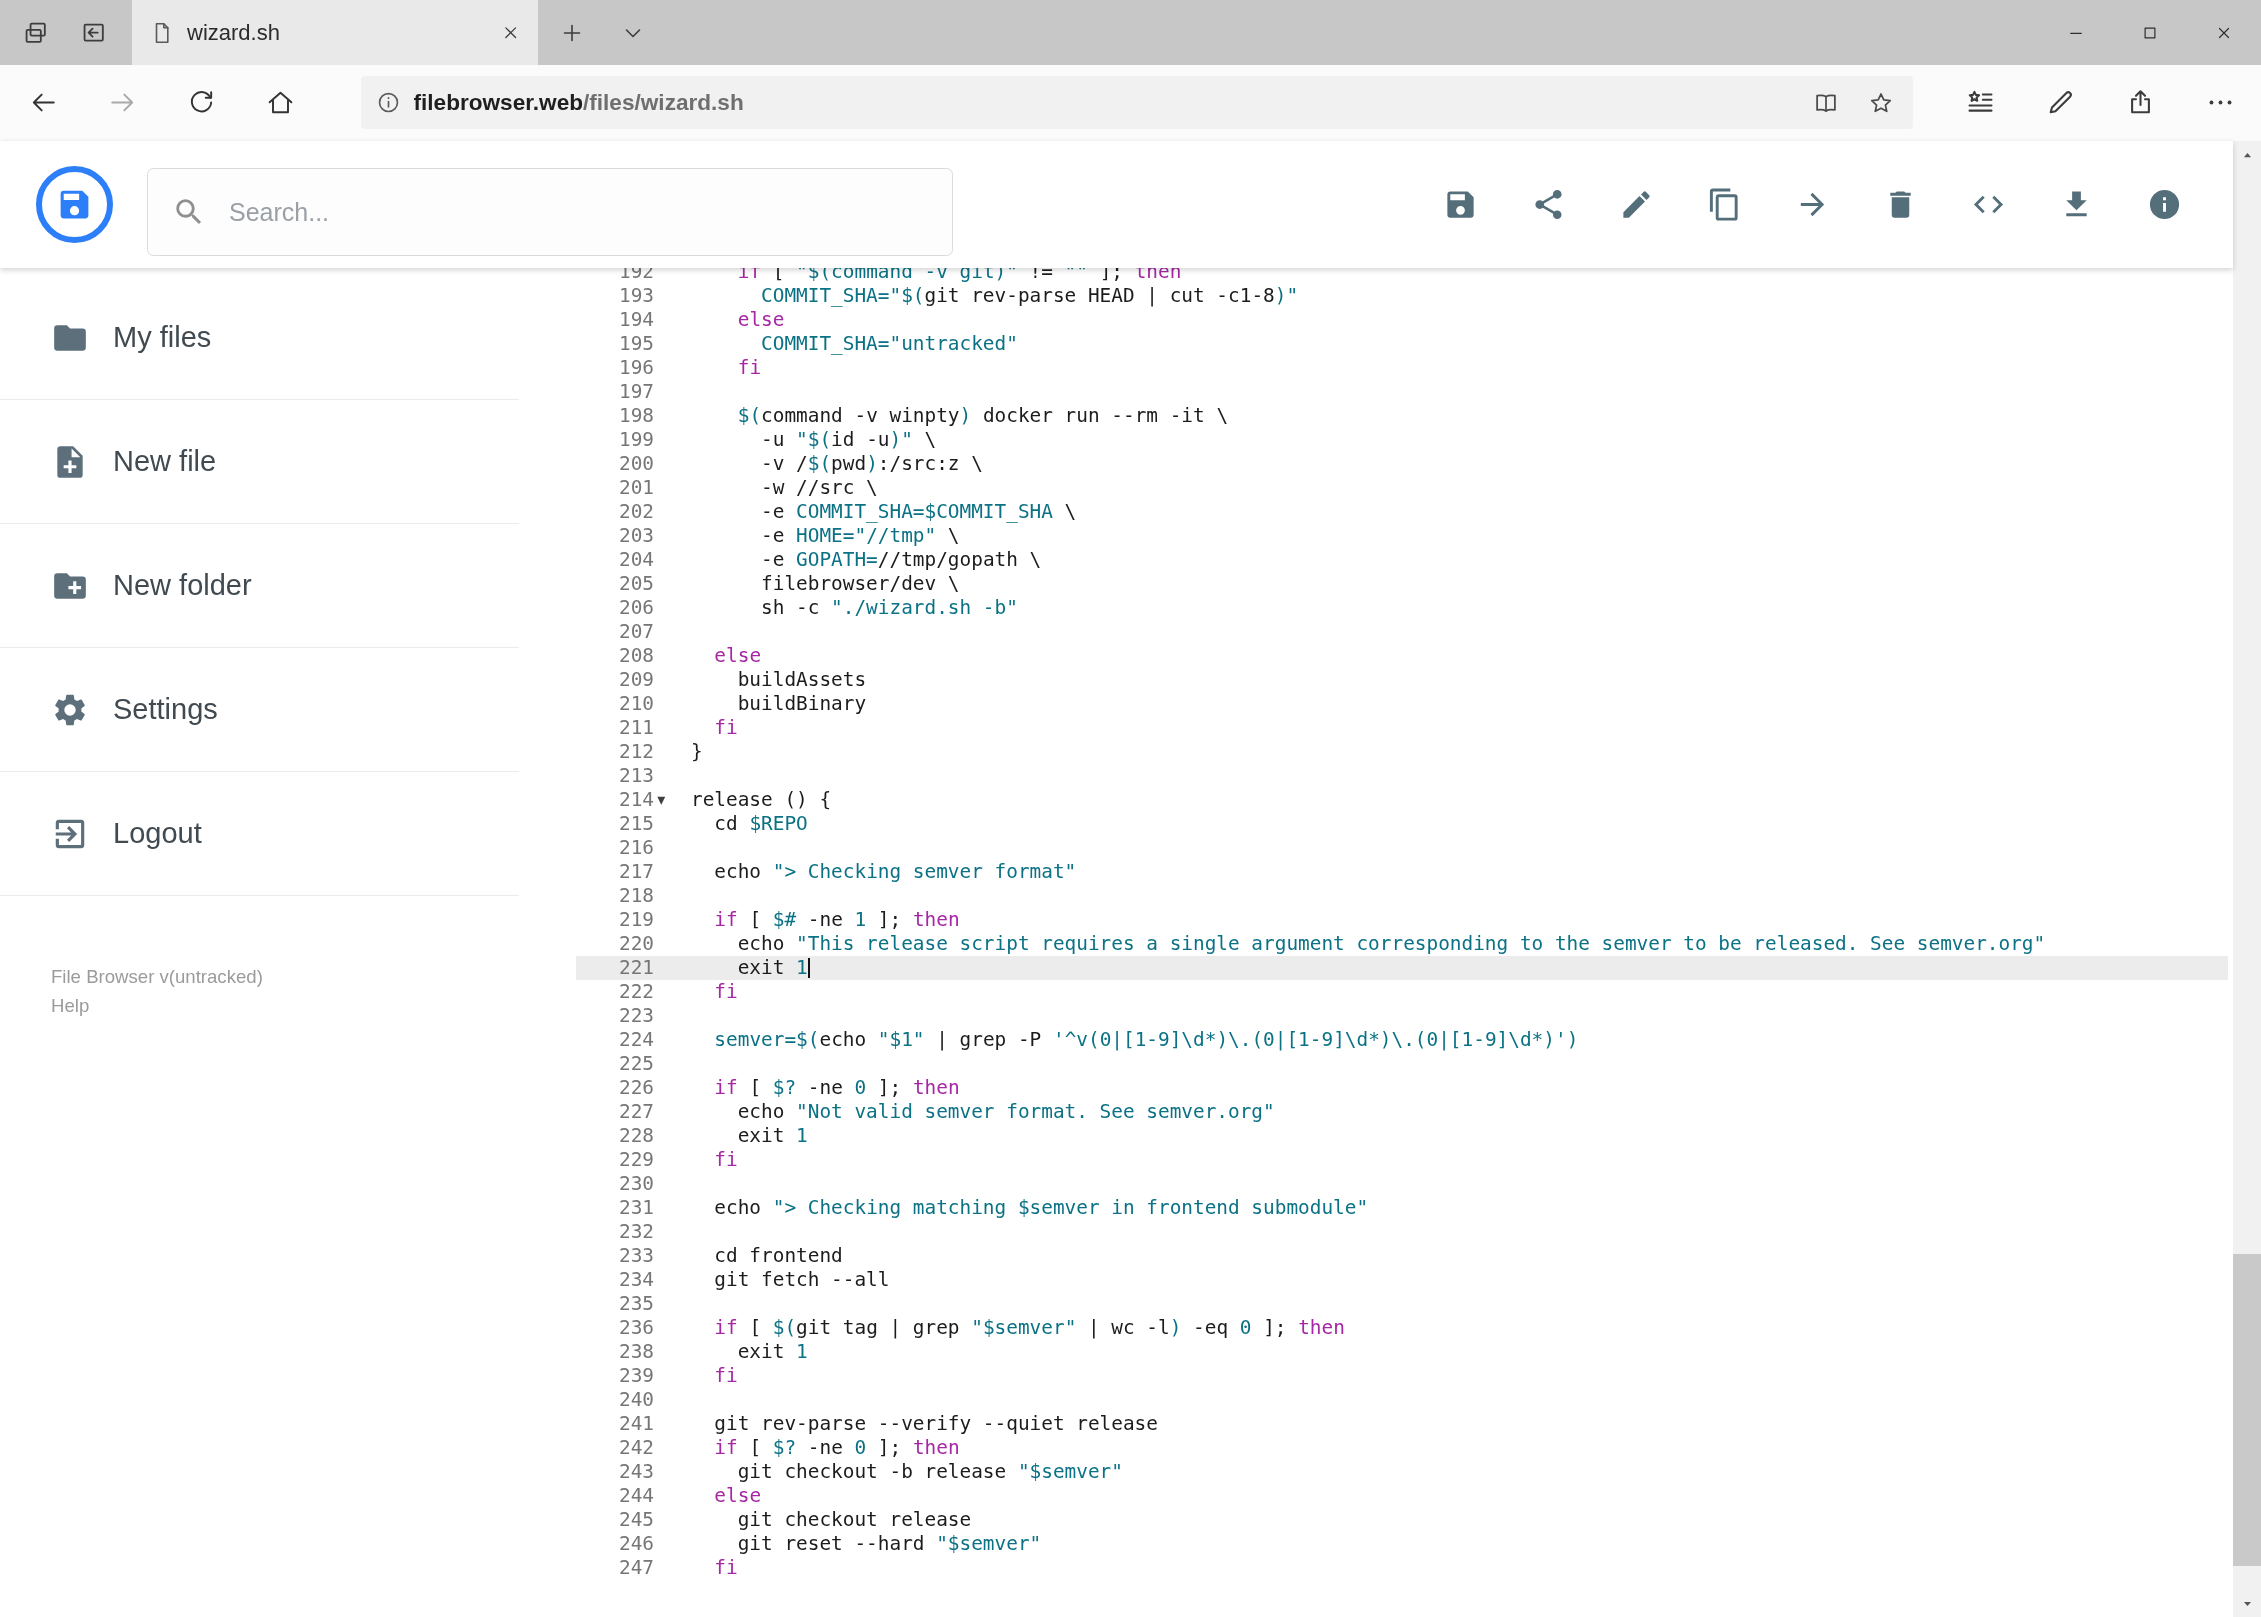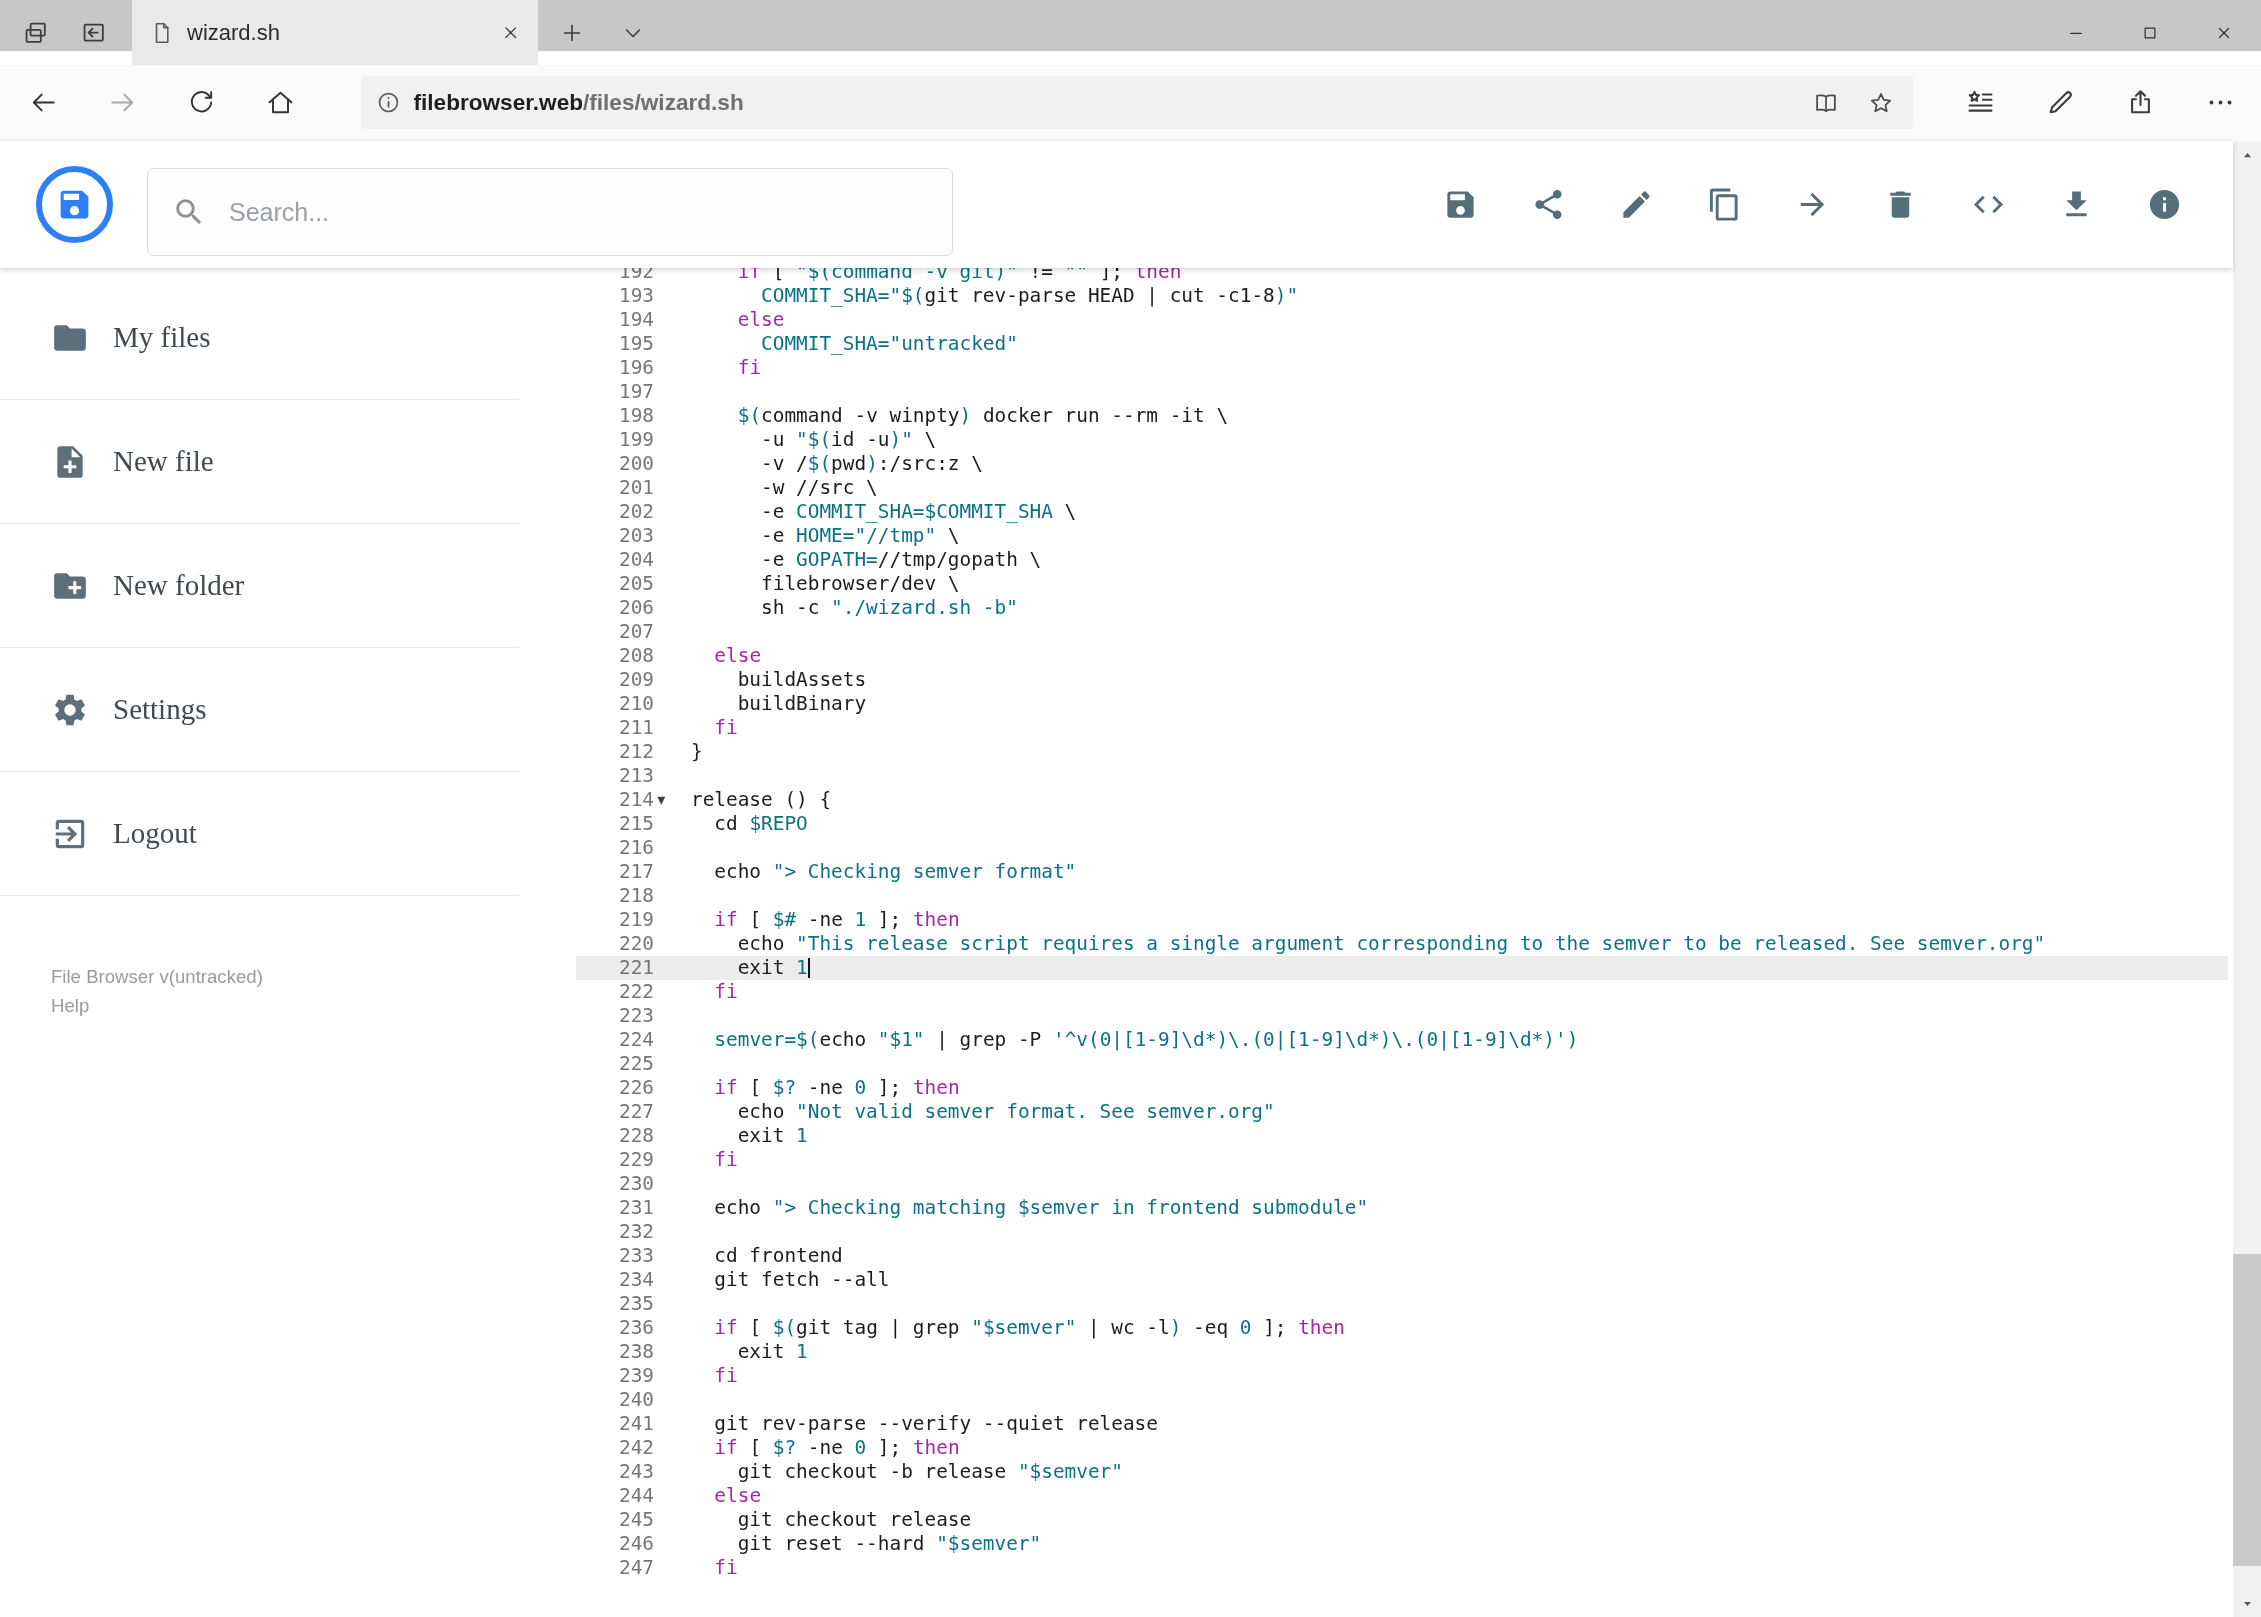--- a/index.html
+++ b/index.html
@@ -4,21 +4,21 @@
 <style>
   * { box-sizing: border-box; }
   html,body { margin:0; padding:0; }
   body {
     width:2261px; height:1617px; position:relative; overflow:hidden;
     background:#fff; font-family:"Liberation Sans", sans-serif;
   }
   .icn svg { display:block; }
 
   
-  .tabstrip { position:absolute; top:0; left:0; width:2261px; height:51px; background:#c7c7c7; }
+  .tabstrip { position:absolute; top:0; left:0; width:2261px; height:65px; background:#c7c7c7; }
   .ts-left { position:absolute; left:6.5px; top:0; height:65px; display:flex; }
   .ts-ibtn { width:58px; height:65px; display:flex; align-items:center; justify-content:center; color:#3d3d3d; }
   .ts-ibtn svg { width:27.4px; height:27.4px; }
   .tab { position:absolute; left:132px; top:0; width:406px; height:65px; background:#e9e9e9;
          display:flex; align-items:center; padding:0 18px; }
   .tab-doc svg { width:24px; height:24px; color:#5a5a5a; }
   .tab-title { margin-left:13px; font-size:22px; color:#2b2b2b; flex:1; white-space:nowrap; overflow:hidden; }
   .tab-close svg { width:19.4px; height:19.4px; color:#3c3c3c; }
   .ts-btn { position:absolute; top:0; height:65px; display:flex; align-items:center; justify-content:center; color:#3d3d3d; }
   .newtab { left:543px; width:58px; }
@@ -61,21 +61,21 @@
   .search-input { flex:1; margin-left:21px; border:none; outline:none; background:transparent;
                   font-size:25px; font-family:inherit; color:#333; }
   .search-input::placeholder { color:#9aa0a6; }
   .actions { position:absolute; right:43px; top:0; height:127px; display:flex; align-items:center; gap:36px; }
   .action-btn { width:52px; height:52px; display:flex; align-items:center; justify-content:center; color:var(--icon-gray); }
   .action-btn svg { width:35px; height:35px; }
 
   
   .sidebar { position:absolute; top:268px; left:0; width:519px; bottom:0; padding-top:8px; background:#fff; }
   .side-item { height:124px; display:flex; align-items:center; padding-left:51px;
-               border-bottom:1.6px solid #ebebeb; cursor:pointer;font-family:Liberation Serif, serif; }
+               border-bottom:1.6px solid #ebebeb; cursor:pointer; }
   .side-item .icn { color:#5d6f7b; }
   .side-item .icn svg { width:38px; height:38px; }
   .side-label { margin-left:24px; font-size:29px; color:#404a50; }
   .side-footer { position:absolute; left:51px; top:694px; font-size:18.6px; color:#9b9b9b; line-height:29px; }
 
   
   .editor { position:absolute; left:576px; top:268px; width:1652px; bottom:0; overflow:hidden;
             font-family:"DejaVu Sans Mono", monospace; font-size:19.4px; line-height:24px; color:#1c1c1c; background:#fff; }
   .cm-row { display:flex; height:24px; white-space:pre; }
   .editor [data-container] > .cm-row:first-child { margin-top:-8px; }

